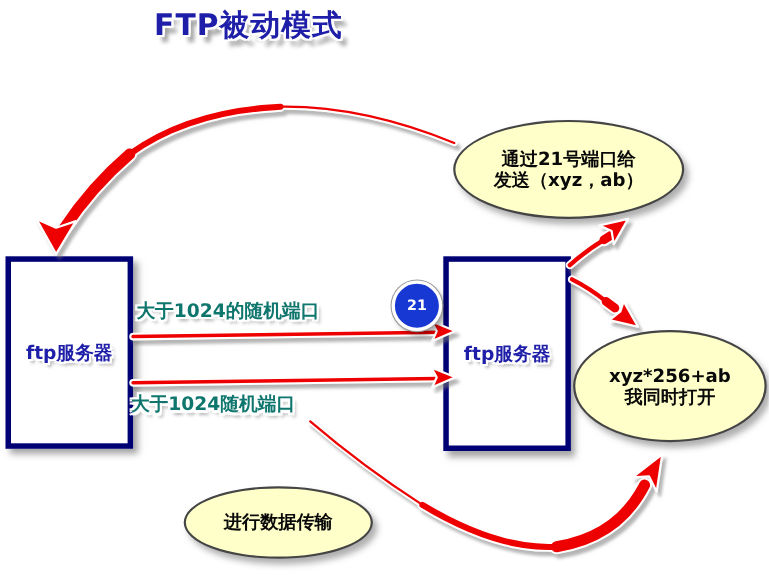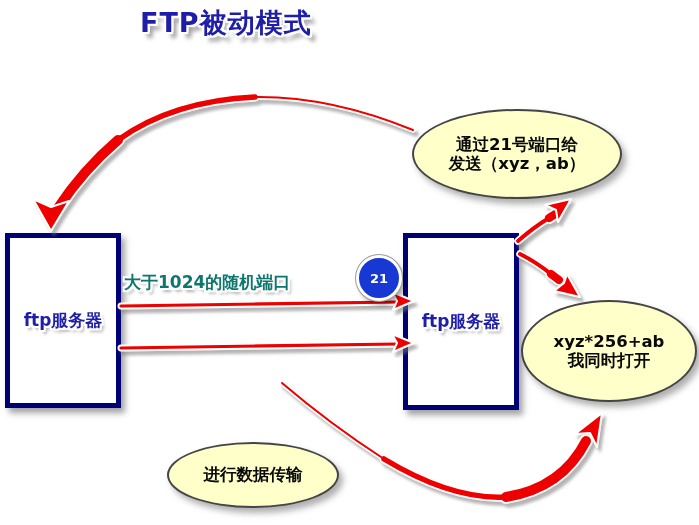--- a/index.html
+++ b/index.html
@@ -143,18 +143,19 @@
   <div id="callout-server-open" class="abs callout">
     <div class="cl">xyz*256+ab</div>
     <div class="cl">我同时打开</div>
   </div>
 
   <div id="callout-data-transfer" class="abs callout">
     <div class="cl">进行数据传输</div>
   </div>
 
   <div id="control-port-label" class="abs port-label">大于1024的随机端口</div>
+  <div id="data-port-label" class="abs port-label">大于1024随机端口</div>
 
   <div id="port-badge" class="abs">
     <span>21</span>
   </div>
 
 </div>
 
 </body></html>

